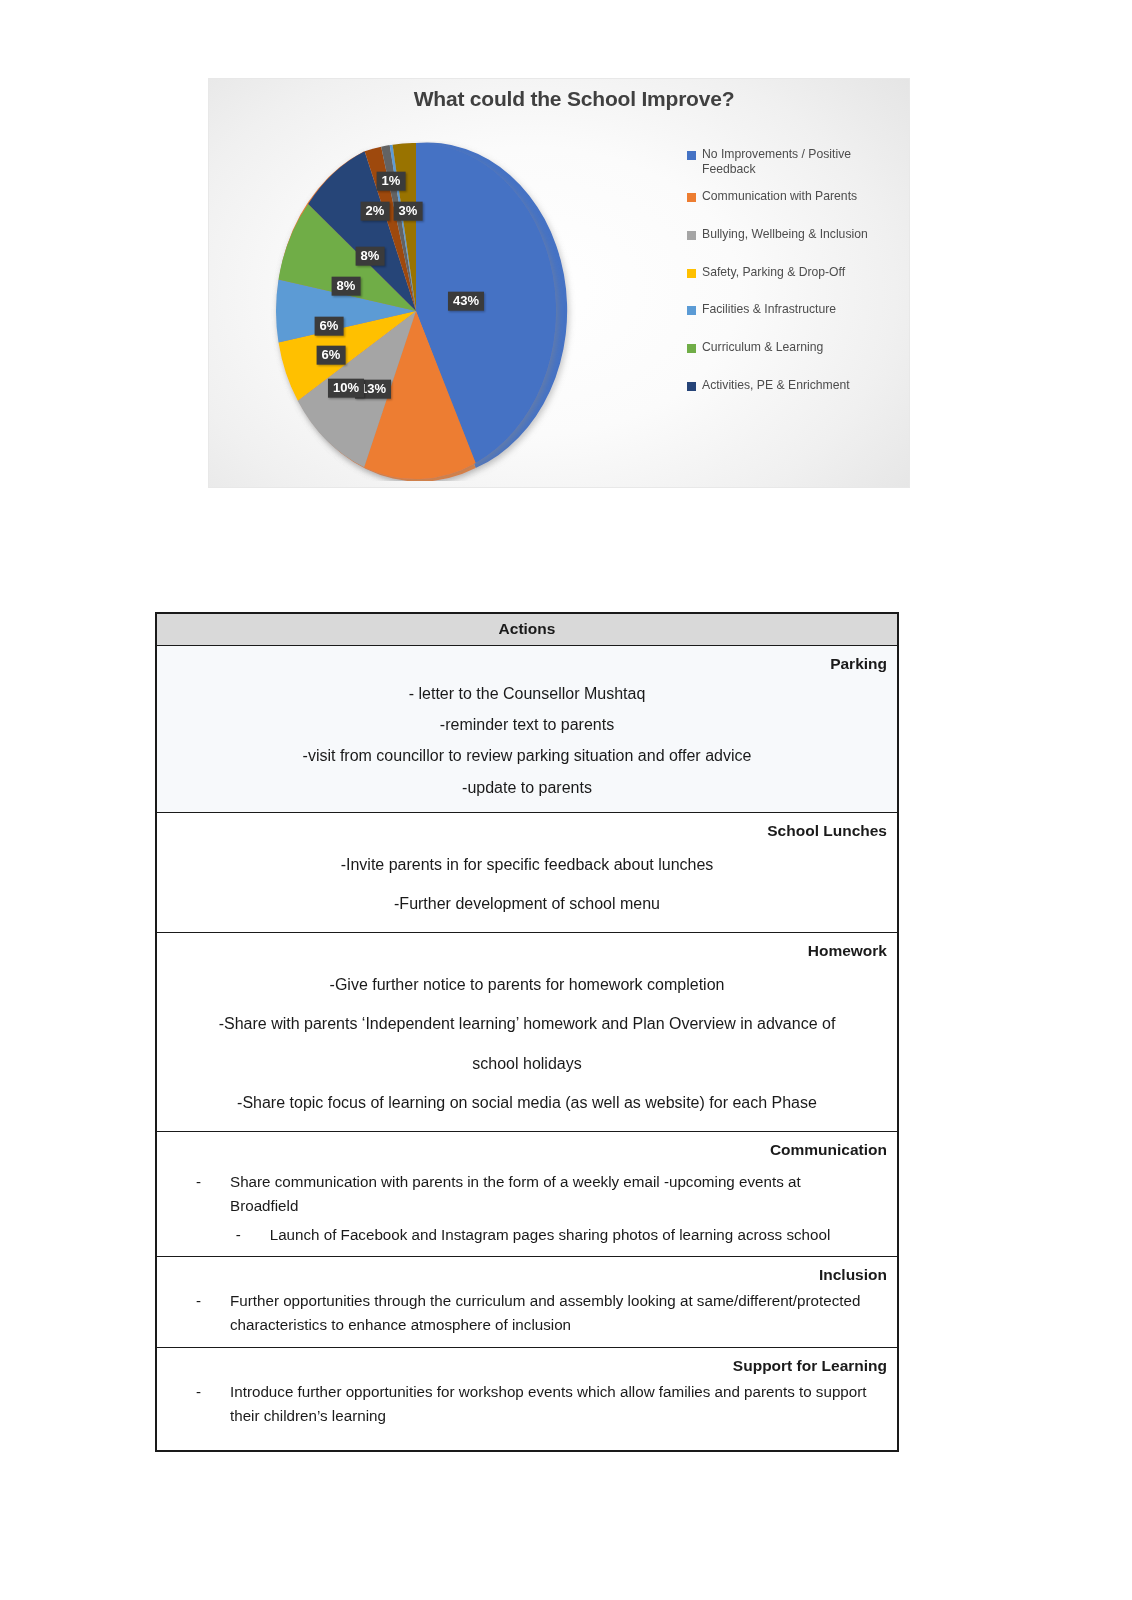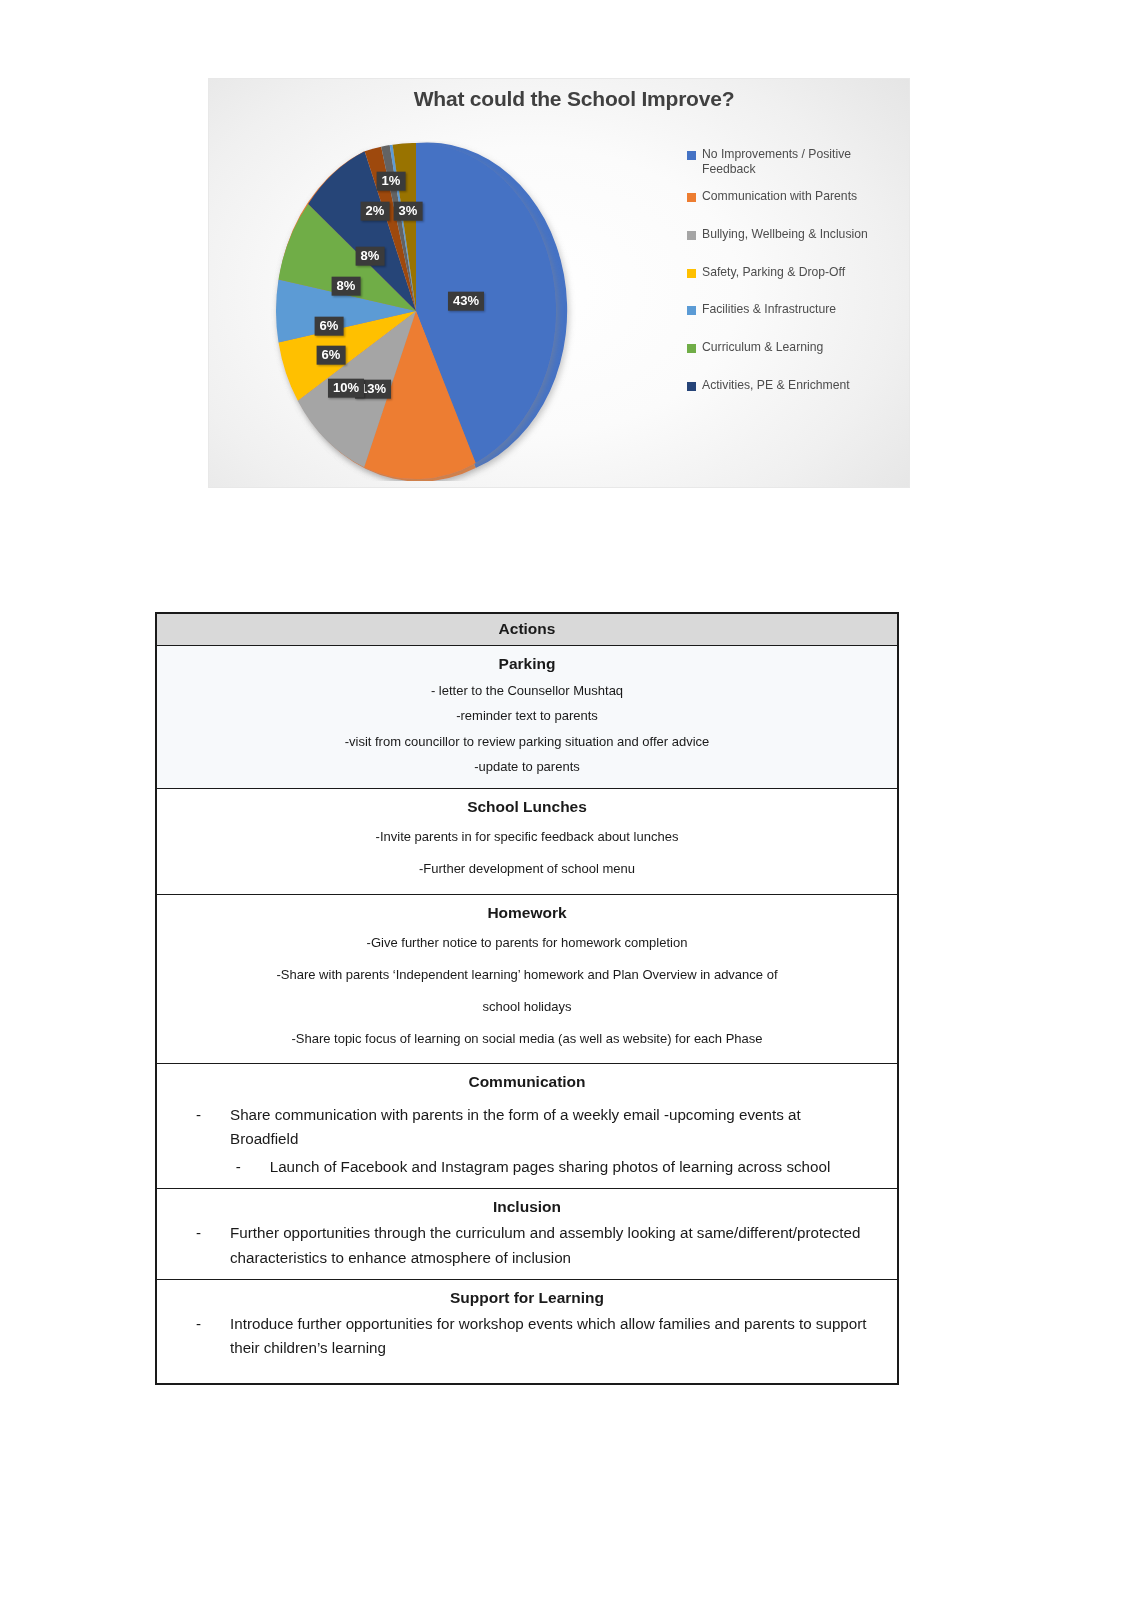--- a/index.html
+++ b/index.html
@@ -106,30 +106,30 @@
     text-align: center;
     font-size: 15.5px;
     font-weight: bold;
     color: #1a1a1a;
     padding: 6px 4px 7px 4px !important;
   }
   .sec-cell { padding: 6px 10px 9px 10px !important; }
   .sec-cell.tinted { background: #f7f9fb; }
 
   .sec-title {
-    text-align: center;
+    text-align: right;
     font-size: 15.5px;
     font-weight: bold;
     color: #1a1a1a;
     margin-bottom: 2px;
     line-height: 1.55;
   }
   .sec-line {
     text-align: center;
-    font-size: 13px;
+    font-size: 16px;
     color: #1a1a1a;
     line-height: 1.95;
   }
   .sec-line.loose { line-height: 2.45; }
 
   .bullet-row {
     display: flex;
     justify-content: center;
     font-size: 15.2px;
     color: #1a1a1a;

